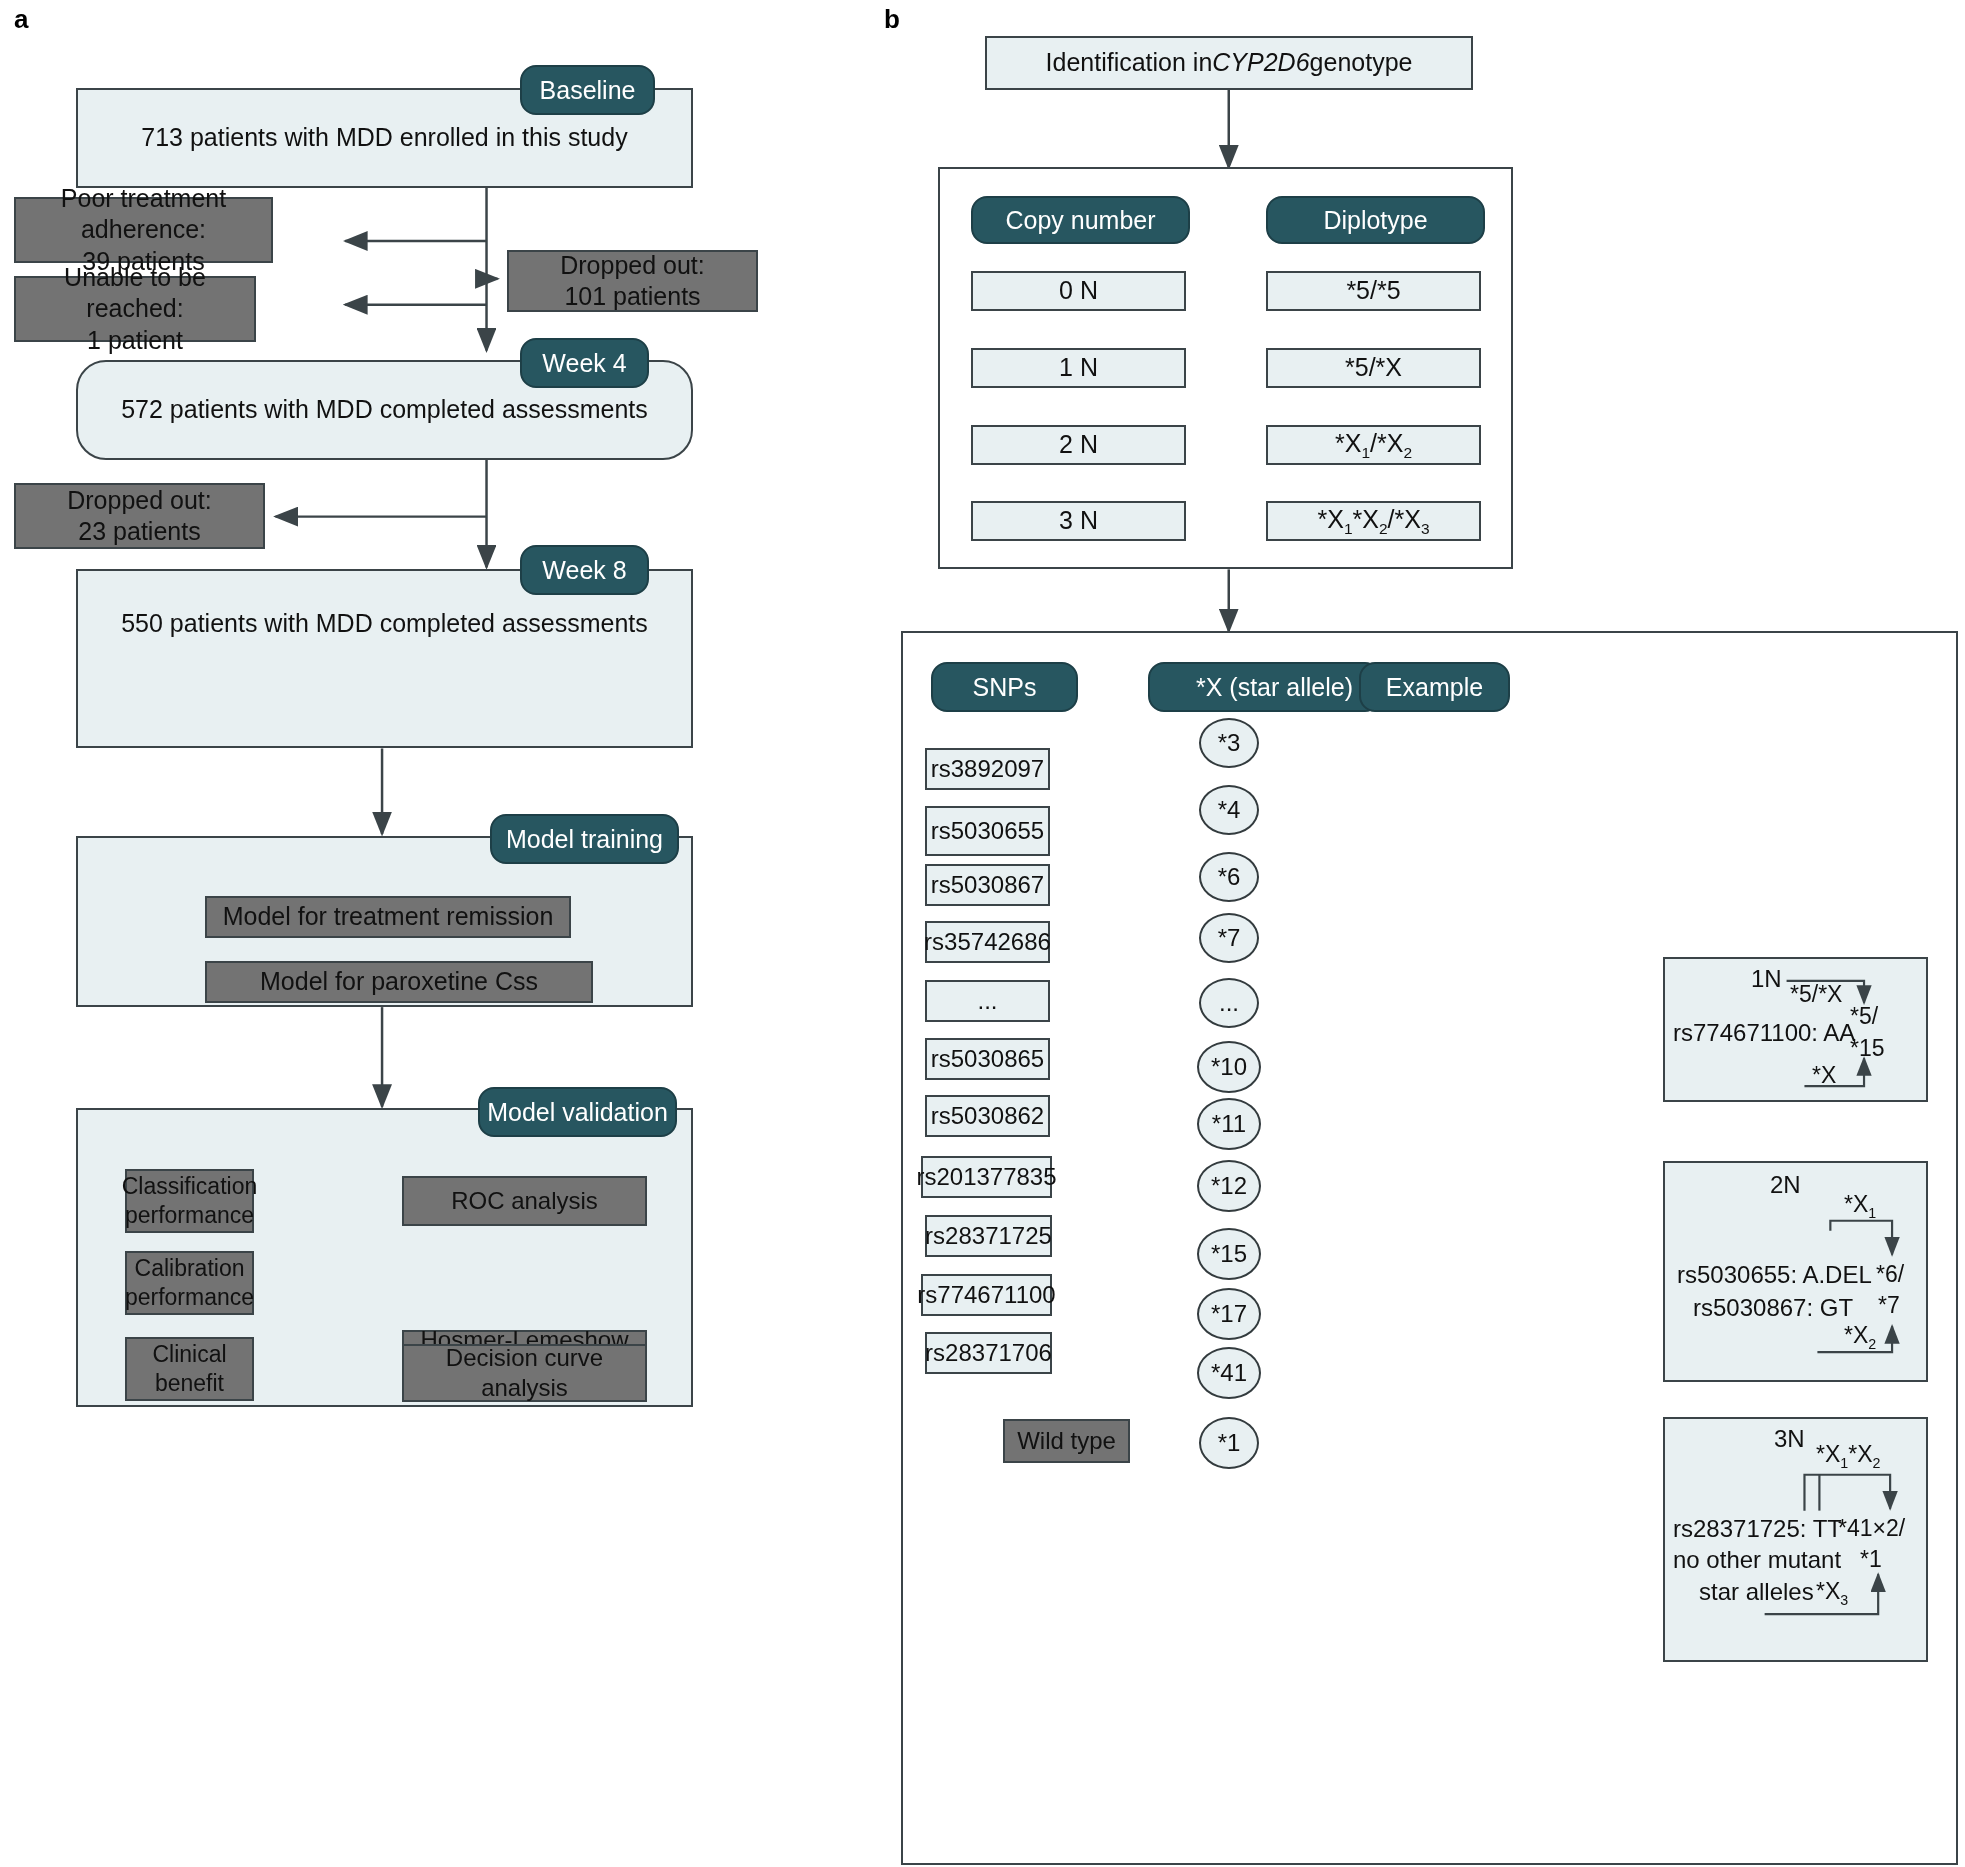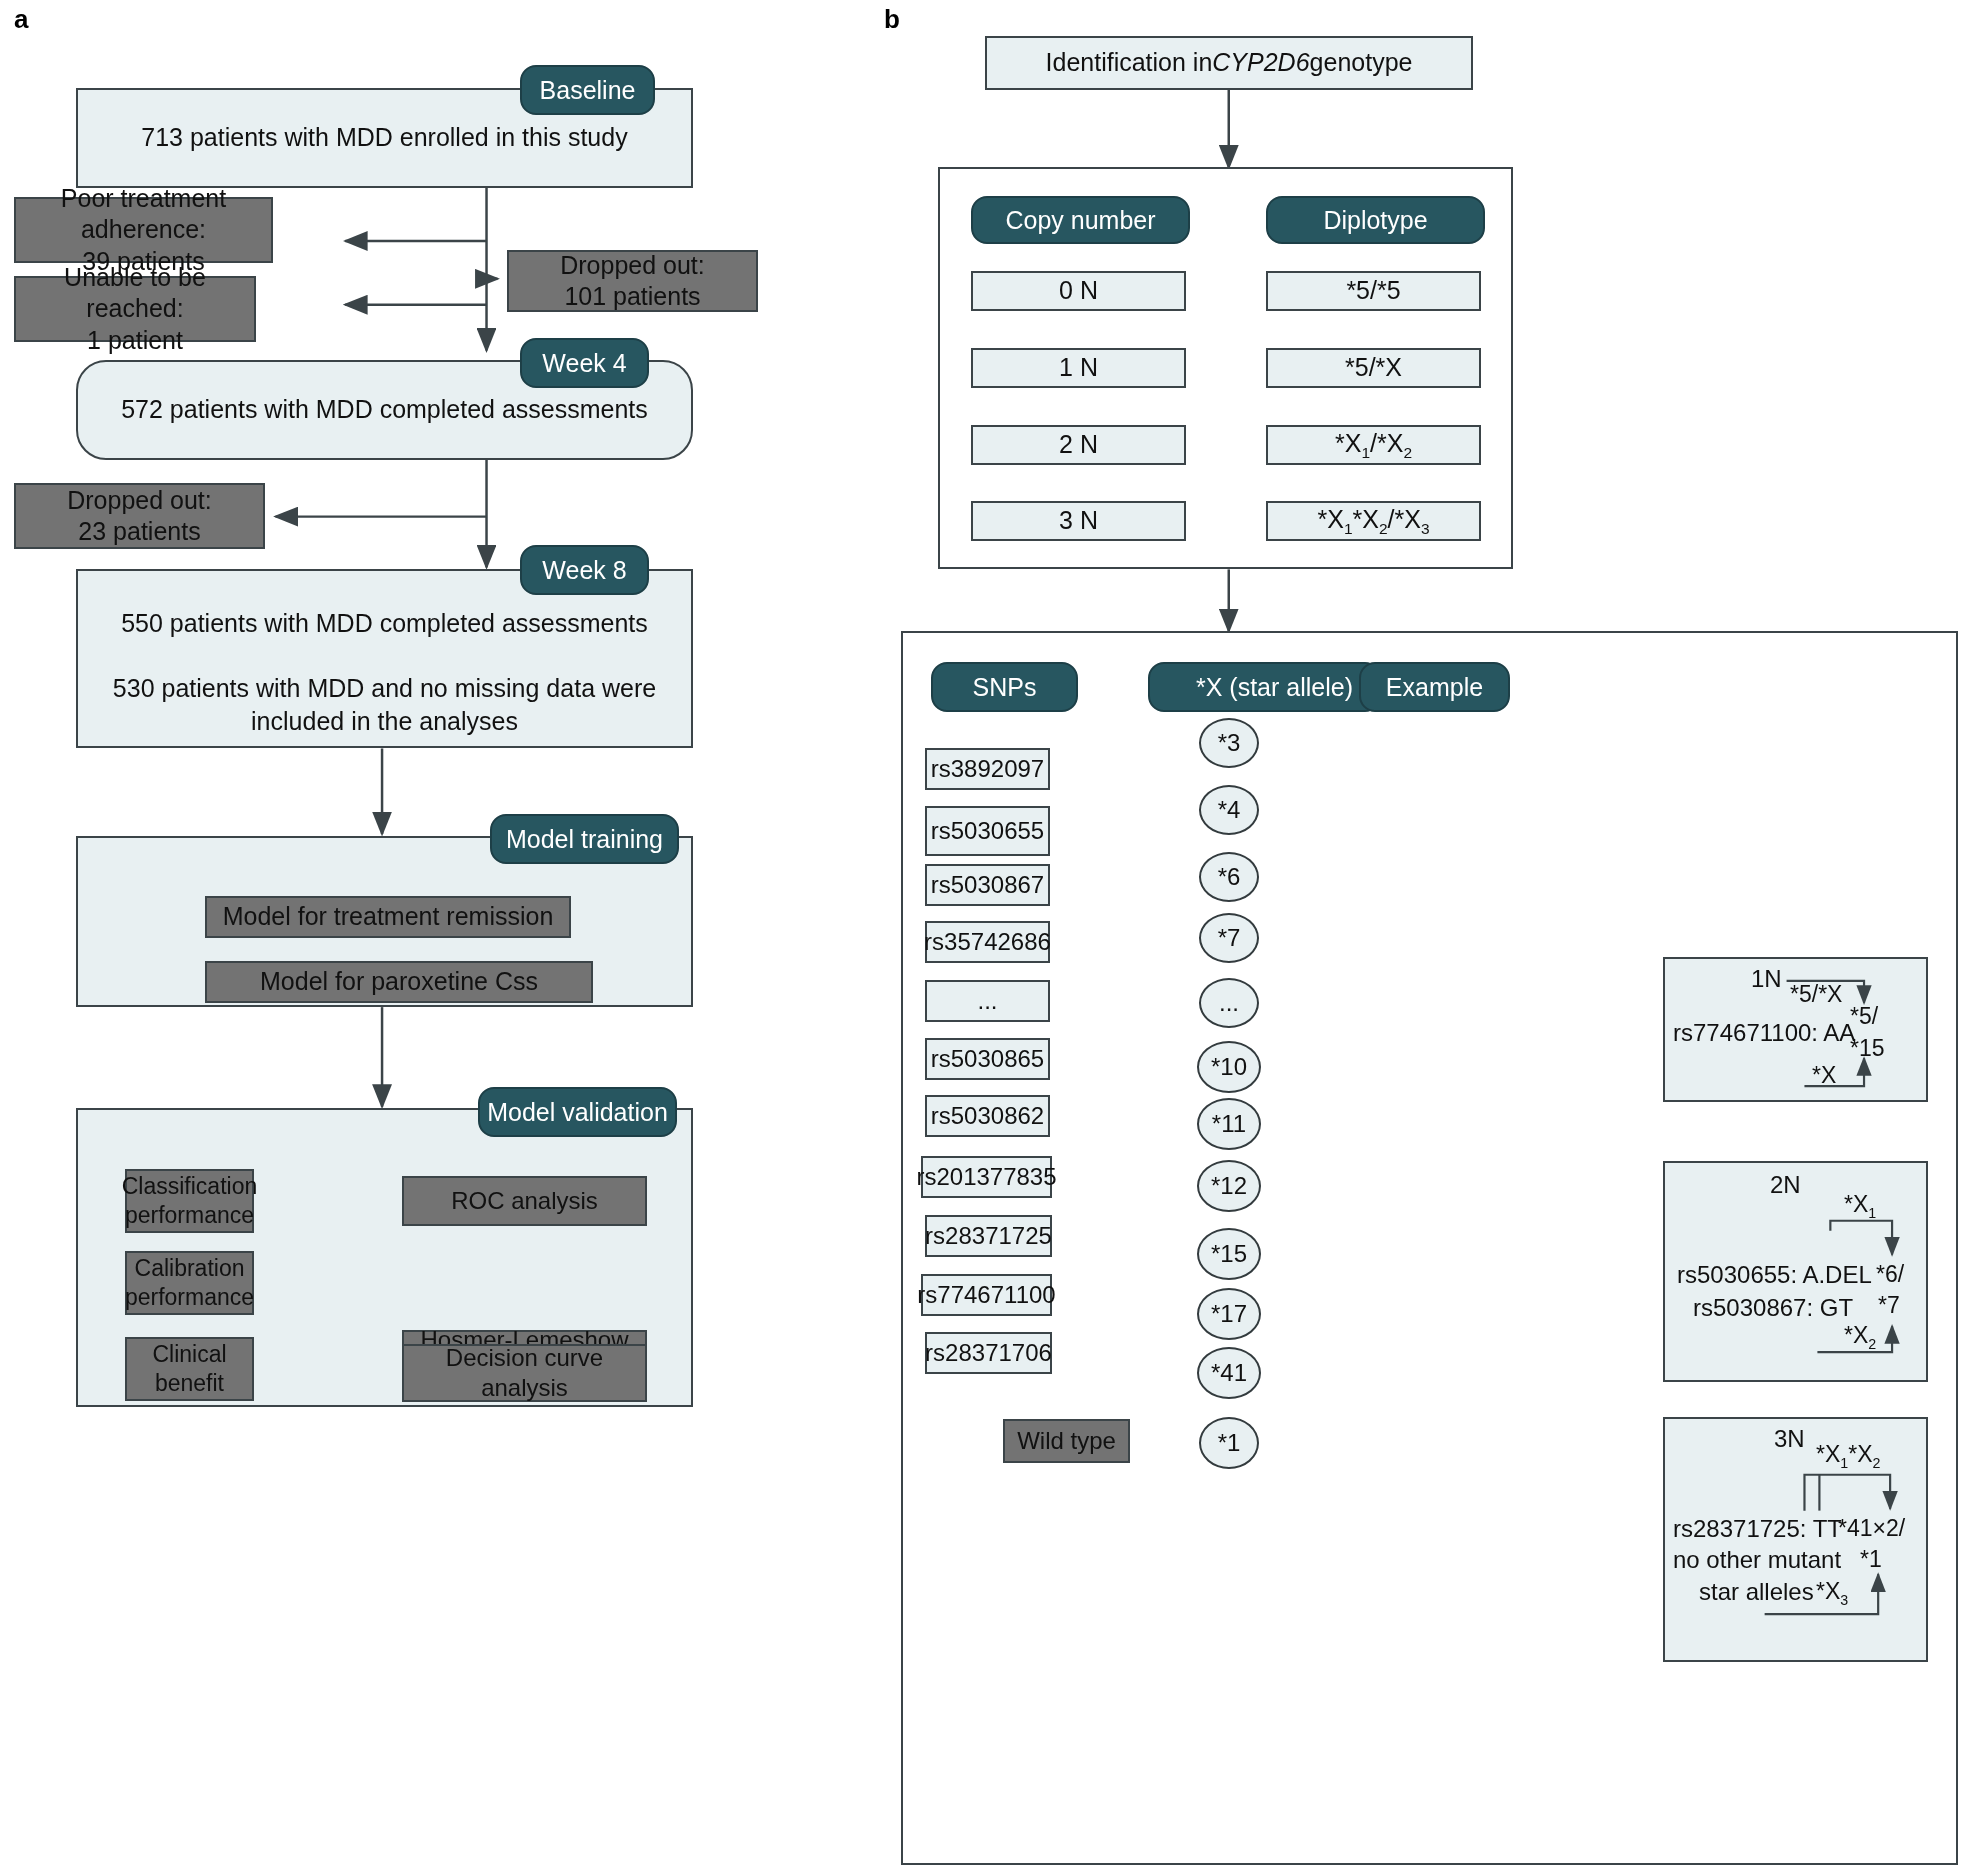--- a/index.html
+++ b/index.html
@@ -71,21 +71,20 @@
 
 <div class="pill" style="left:520px;top:338px;width:125px;height:46px;">Week 4</div>
 <div class="lightbox" style="left:76px;top:360px;width:617px;height:100px;border-radius:30px;">572 patients with MDD completed assessments</div>
 
 <div class="bluebox" style="left:14px;top:483px;width:251px;height:66px;white-space:pre-line;">Dropped out:
 23 patients</div>
 
 <div class="pill" style="left:520px;top:545px;width:125px;height:46px;">Week 8</div>
 <div class="plainbox" style="left:76px;top:569px;width:617px;height:179px;background:#e8f0f2;">
   <div style="position:absolute;left:0;top:38px;width:100%;text-align:center;font-size:25px;">550 patients with MDD completed assessments</div>
-  <div style="position:absolute;left:28px;top:101px;width:557px;text-align:center;font-size:25px;line-height:1.3;">530 patients with MDD and no missing data were included in the analyses</div>
 </div>
 
 <div class="pill" style="left:490px;top:814px;width:185px;height:46px;">Model training</div>
 <div class="plainbox" style="left:76px;top:836px;width:617px;height:171px;background:#e8f0f2;"></div>
 <div class="bluebox" style="left:205px;top:896px;width:366px;height:42px;">Model for treatment remission</div>
 <div class="bluebox" style="left:205px;top:961px;width:388px;height:42px;">Model for paroxetine Css</div>
 
 <div class="pill" style="left:478px;top:1087px;width:195px;height:46px;">Model validation</div>
 <div class="plainbox" style="left:76px;top:1108px;width:617px;height:299px;background:#e8f0f2;"></div>
 

